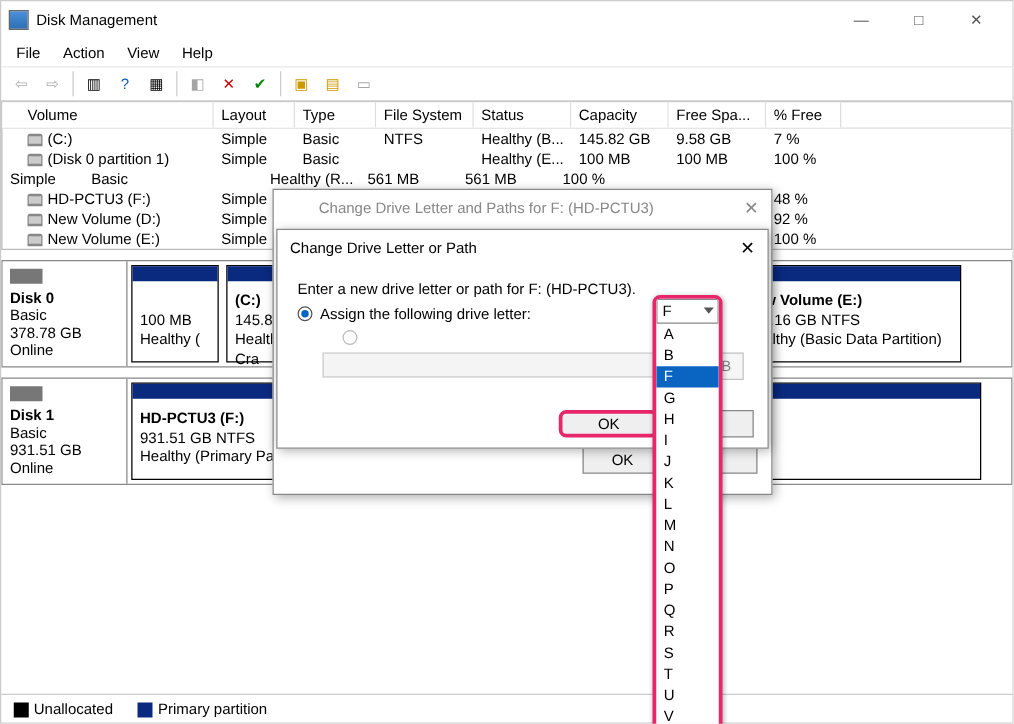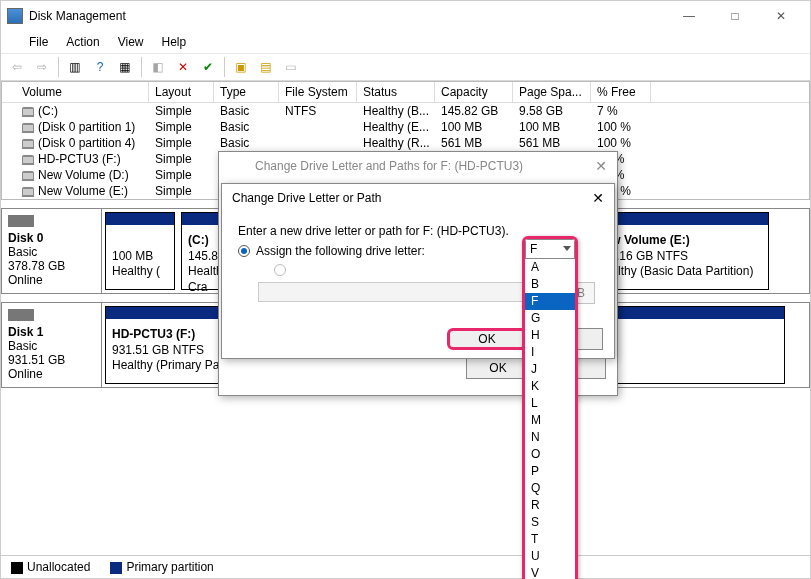--- a/index.html
+++ b/index.html
@@ -5,37 +5,37 @@
   * { box-sizing: border-box; font-family: "Segoe UI", Tahoma, sans-serif; font-size: 12px; }
   body { margin: 0; background: #fff; width: 811px; height: 579px; overflow: hidden; }
   .window { width: 811px; height: 579px; display: flex; flex-direction: column; border: 1px solid #ccc; position: relative; }
   
   .titlebar { height: 30px; display: flex; align-items: center; padding: 0 6px; }
   .app-icon { width: 16px; height: 16px; background: linear-gradient(#4a90d9,#2e6fb5); border: 1px solid #666; margin-right: 6px; }
   .title { flex: 1; color: #000; }
   .winbtns { display: flex; }
   .winbtn { width: 46px; height: 30px; display: flex; align-items: center; justify-content: center; color: #555; }
   
-  .menubar { height: 22px; display: flex; align-items: center; padding: 0 20px; gap: 2px; }
+  .menubar { height: 22px; display: flex; align-items: center; padding: 0 4px; gap: 2px; }
   .menu-item { padding: 2px 8px; }
   
   .toolbar { height: 28px; display: flex; align-items: center; padding: 2px 4px; border-bottom: 1px solid #d8d8d8; border-top: 1px solid #e8e8e8; gap: 1px; }
   .tool { width: 24px; height: 22px; display: flex; align-items: center; justify-content: center; border: 1px solid transparent; }
   .tool.disabled { opacity: .35; }
   .sep { width: 1px; height: 20px; background: #ccc; margin: 0 3px; }
   
   .listview { border: 1px solid #bbb; margin: 0; }
   .lv-header { display: flex; background: #fff; border-bottom: 1px solid #ddd; }
   .lv-col { border-right: 1px solid #ddd; padding: 3px 6px; background: #fff; font-size: 12px; }
   .lv-rows { }
   .lv-row { display: flex; }
   .lv-cell { padding: 1px 6px; white-space: nowrap; overflow: hidden; }
   .vol-ico { display:inline-block; width:12px; height:10px; background:#888; border-radius:2px 2px 0 0; margin-right:4px; vertical-align:middle; position:relative;}
   .vol-ico::after{ content:""; position:absolute; top:2px;left:1px;width:10px;height:6px;background:#ccc;}
-  .c-volume{width:147px;padding-left:20px;} .c-layout{width:65px;} .c-type{width:65px;} .c-fs{width:78px;} .c-status{width:78px;} .c-capacity{width:78px;} .c-free{width:78px;} .c-pfree{width:60px;}
+  .c-volume{width:169px;padding-left:20px;} .c-layout{width:65px;} .c-type{width:65px;} .c-fs{width:78px;} .c-status{width:78px;} .c-capacity{width:78px;} .c-free{width:78px;} .c-pfree{width:60px;}
   
   .maps { flex:1; overflow:auto; }
   .disk-block { border:1px solid #888; margin-top:8px; display:flex; height:86px;justify-content:flex-end; }
   .disk-label { width:100px; border-right:1px solid #888; padding:6px; display:flex; flex-direction:column; }
   .disk-icon { width:26px; height:12px; background:#777; margin-bottom:4px; }
   .disk-parts { flex:1; display:flex; position:relative; }
   .part { border:1px solid #000; margin:3px; padding:6px; display:flex; flex-direction:column; font-size:11px; position:relative; }
   .part-band { position:absolute; top:0; left:0; right:0; height:12px; background:#0a2a80; }
   .part-txt { margin-top:14px; line-height:1.3; }
   
@@ -103,21 +103,21 @@
   </div>
 
   <div class="listview">
     <div class="lv-header">
       <div class="lv-col c-volume">Volume</div>
       <div class="lv-col c-layout">Layout</div>
       <div class="lv-col c-type">Type</div>
       <div class="lv-col c-fs">File System</div>
       <div class="lv-col c-status">Status</div>
       <div class="lv-col c-capacity">Capacity</div>
-      <div class="lv-col c-free">Page Spa...</div>
+      <div class="lv-col c-free">Free Spa...</div>
       <div class="lv-col c-pfree">% Free</div>
     </div>
     <div class="lv-rows" id="lv-rows">
         <div class="lv-row">
           <div class="lv-cell c-volume"><span class="vol-ico"></span>(C:)</div>
           <div class="lv-cell c-layout">Simple</div>
           <div class="lv-cell c-type">Basic</div>
           <div class="lv-cell c-fs">NTFS</div>
           <div class="lv-cell c-status">Healthy (B...</div>
           <div class="lv-cell c-capacity">145.82 GB</div>
@@ -128,21 +128,20 @@
           <div class="lv-cell c-volume"><span class="vol-ico"></span>(Disk 0 partition 1)</div>
           <div class="lv-cell c-layout">Simple</div>
           <div class="lv-cell c-type">Basic</div>
           <div class="lv-cell c-fs"></div>
           <div class="lv-cell c-status">Healthy (E...</div>
           <div class="lv-cell c-capacity">100 MB</div>
           <div class="lv-cell c-free">100 MB</div>
           <div class="lv-cell c-pfree">100 %</div>
         </div>
         <div class="lv-row">
-          <div class="lv-cell c-volume"><span class="vol-ico"></span>(Disk 0 partition 4)</div>
           <div class="lv-cell c-layout">Simple</div>
           <div class="lv-cell c-type">Basic</div>
           <div class="lv-cell c-fs"></div>
           <div class="lv-cell c-status">Healthy (R...</div>
           <div class="lv-cell c-capacity">561 MB</div>
           <div class="lv-cell c-free">561 MB</div>
           <div class="lv-cell c-pfree">100 %</div>
         </div>
         <div class="lv-row">
           <div class="lv-cell c-volume"><span class="vol-ico"></span>HD-PCTU3 (F:)</div>

